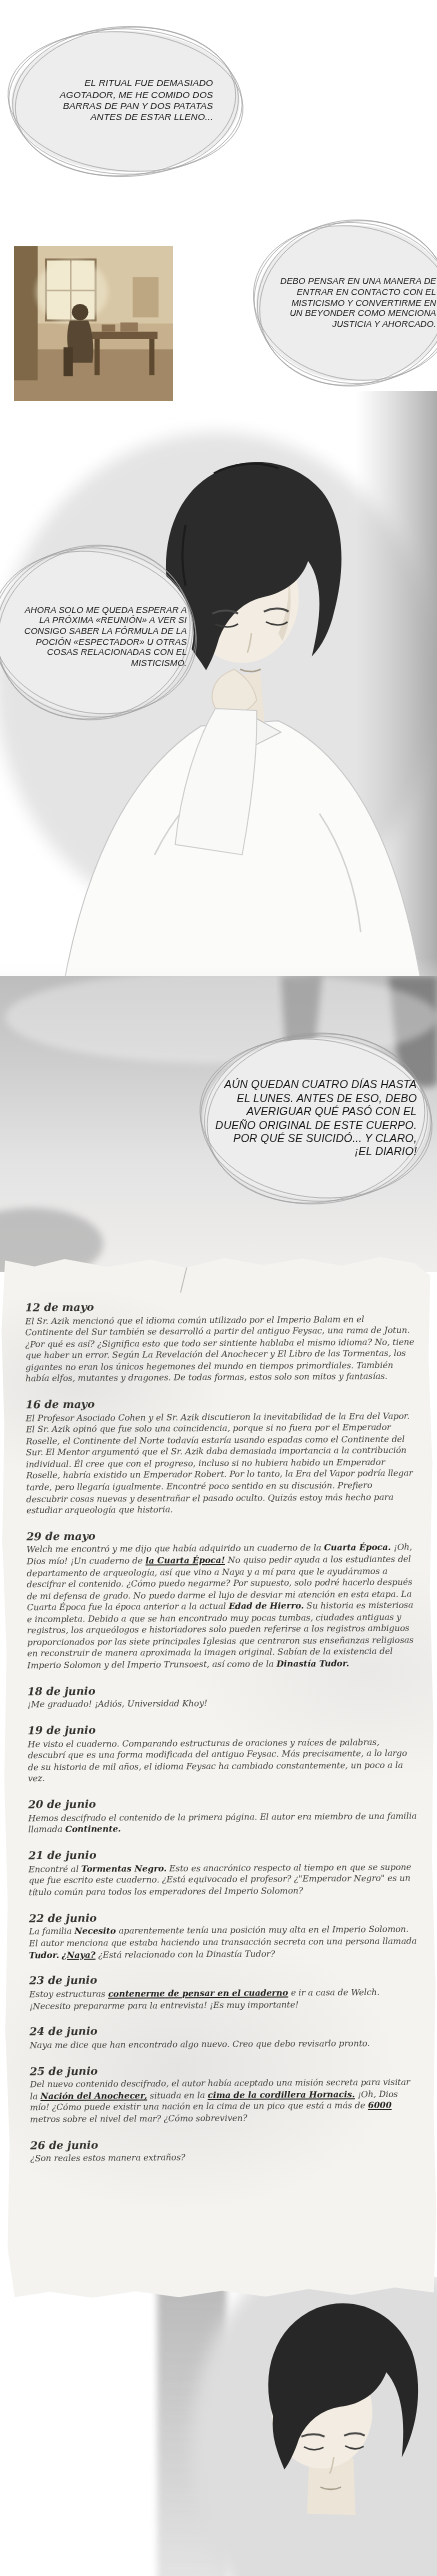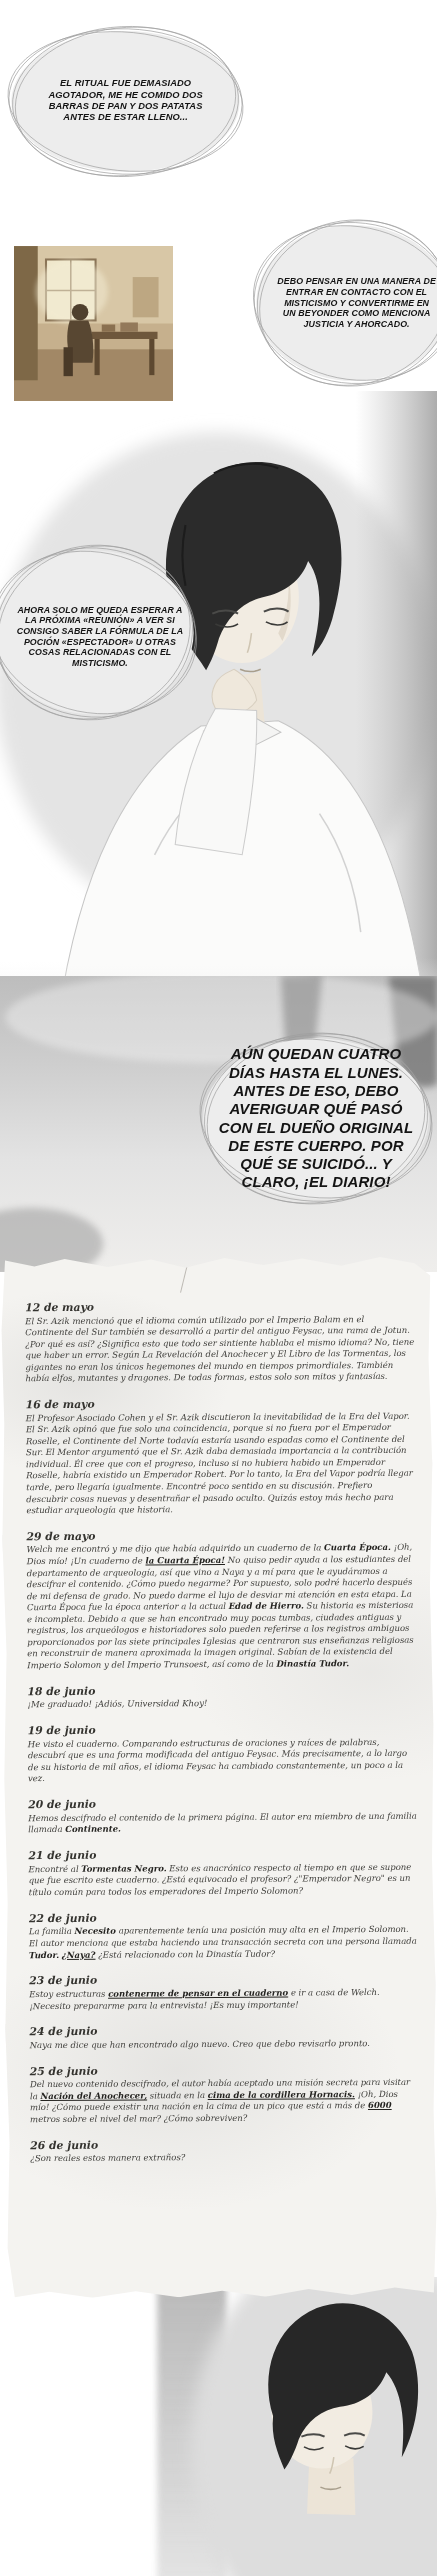--- a/index.html
+++ b/index.html
@@ -5,30 +5,30 @@
   html,body{margin:0;padding:0;background:#fff;}
   .page{position:relative;width:438px;height:3039px;margin:0 auto;overflow:hidden;
         background:#ffffff;font-family:"Liberation Sans",sans-serif;}
   .art{position:absolute;left:0;width:438px;z-index:1;display:block;}
   
   .bubble{position:absolute;z-index:3;}
   .bubble svg.ring{position:absolute;inset:0;width:100%;height:100%;}
   .fillel{fill:#ededed;}
   .strokeel{fill:none;stroke:#9d9d9d;stroke-width:.7;vector-effect:non-scaling-stroke;}
   .bubble .btext{position:absolute;inset:0;display:flex;align-items:center;justify-content:center;
-      text-align:center;font-weight:700;font-style:italic;color:#141414;
+      text-align:right;font-weight:400;font-style:italic;color:#141414;
       line-height:1.22;letter-spacing:0.1px;padding:14%;box-sizing:border-box;}
   #bubble-1{left:4.1px;top:21.6px;width:243px;height:159px;}
   #bubble-1 .btext{font-size:9.3px;}
   #bubble-2{left:250px;top:215px;width:207px;height:176px;}
   #bubble-2 .btext{font-size:8.8px;padding:12% 10% 12% 13%;}
   #bubble-3{left:-12.4px;top:540px;width:212px;height:185px;}
   #bubble-3 .btext{font-size:8.8px;padding:16% 6% 12% 12%;}
   #bubble-4{left:196px;top:1028px;width:240px;height:181px;}
-  #bubble-4 .btext{font-size:15px;padding:15% 8%;}
+  #bubble-4 .btext{font-size:11px;padding:15% 8%;}
   
   .roomwrap{position:absolute;left:14.4px;top:246px;width:159px;height:155px;z-index:2;}
   .roomwrap::after{content:"";position:absolute;inset:0;box-shadow:inset 0 0 13.4px 10.3px #ffffff;}
   
   .mist{position:absolute;left:0;top:976px;width:438px;height:296px;z-index:1;
         background:linear-gradient(180deg,#bdbdbd 0%,#cecece 30%,#e3e3e3 62%,#efeeec 100%);}
   
   .paper{position:absolute;left:3.1px;top:1256px;width:432px;height:1043px;z-index:2;
       background:
         radial-gradient(ellipse 216px 134px at 18% 12%, rgba(160,160,160,.18), transparent 70%),

